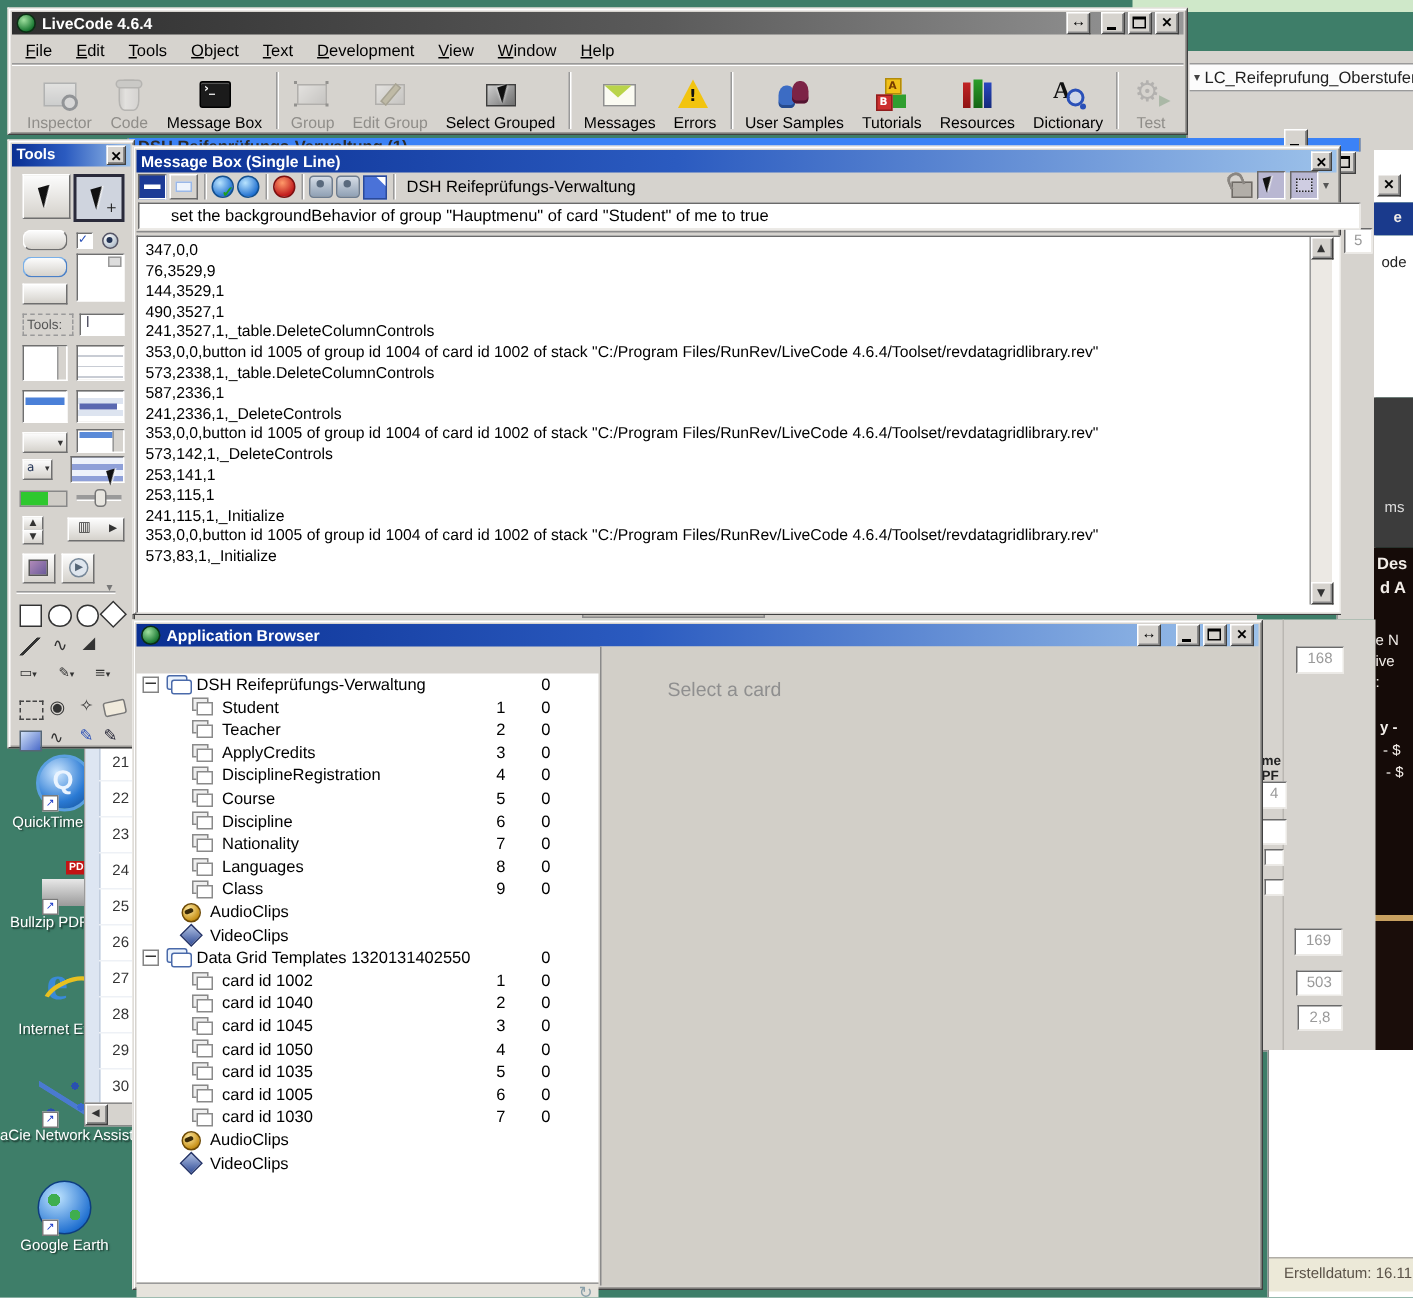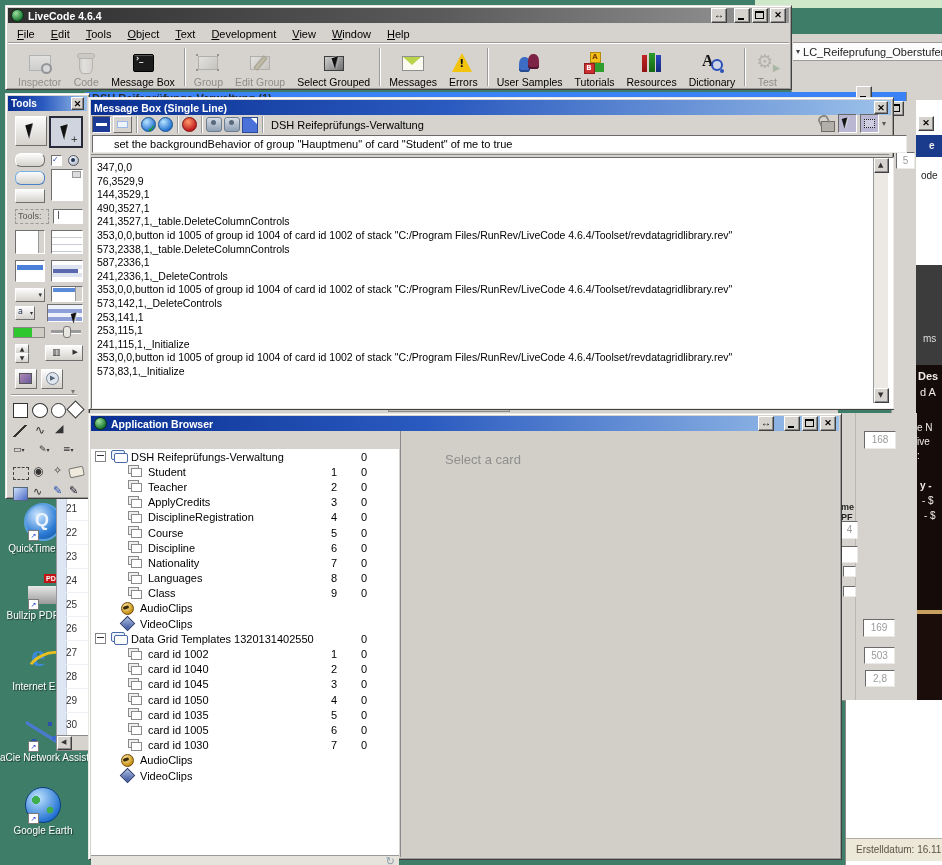--- a/index.html
+++ b/index.html
@@ -119,21 +119,21 @@
   .dicon::after{content:"\2197";position:absolute;left:2px;bottom:-2px;width:9px;height:9px;background:#fff;border:1px solid #7a7a7a;font-size:7px;line-height:9px;color:#1a3ac8}
   .dlabel{color:#fff;font-size:10px;margin-top:2px;text-shadow:1px 1px 1px #1c3a30;white-space:nowrap}
   [data-name="quicktime-icon"]{border-radius:50%;background:radial-gradient(circle at 35% 30%,#cfe8ff,#2a7ad4 60%,#114a8f);border:2px solid #5aa0e0}
   [data-name="quicktime-icon"]::before{content:"Q";position:absolute;left:9px;top:5px;font-size:18px;font-weight:bold;color:#eaf4ff}
   [data-name="bullzip-icon"]{background:linear-gradient(#e8e8e8,#9a9a9a) no-repeat 2px 12px/30px 18px;border-radius:3px}
   [data-name="bullzip-icon"]::before{content:"PDF";position:absolute;right:-2px;top:0;background:#c21414;color:#fff;font-size:7px;font-weight:bold;padding:1px 2px}
   [data-name="internet-explorer-icon"]::before{content:"e";position:absolute;left:5px;top:-8px;font-size:32px;font-weight:bold;color:#3a8ad8;font-family:"Liberation Serif",serif}
   [data-name="internet-explorer-icon"]::after{content:"";left:1px;top:8px;width:32px;height:14px;border:3px solid #e8c020;border-bottom-color:transparent;border-left-color:transparent;border-radius:50%;transform:rotate(-25deg);position:absolute;background:none;line-height:0}
   [data-name="lacie-icon"]{background:radial-gradient(circle 5px at 8px 26px,#2a50b0 60%,transparent 61%),radial-gradient(circle 4px at 24px 8px,#2a50b0 60%,transparent 61%),radial-gradient(circle 4px at 28px 22px,#3a6ad0 60%,transparent 61%),linear-gradient(32deg,transparent 46%,#4a7ad0 47%,#4a7ad0 53%,transparent 54%)}
   [data-name="google-earth-icon"]{border-radius:50%;background:radial-gradient(circle 6px at 10px 12px,#3fae4f 70%,transparent 71%),radial-gradient(circle 5px at 24px 22px,#3fae4f 70%,transparent 71%),radial-gradient(circle at 35% 30%,#bfe4ff,#1f6fd0 75%,#0d3d80);border:1px solid #0d3d80}
-  .numrow{height:23px;line-height:23px;text-align:left;padding-right:3px;font-size:10px;color:#333;border-bottom:1px solid #eef1f6}
+  .numrow{height:23px;line-height:23px;text-align:right;padding-right:3px;font-size:10px;color:#333;border-bottom:1px solid #eef1f6}
   .fragfield{position:absolute;background:#fff;border:1px solid;border-color:#6a6a6a #eceae6 #eceae6 #6a6a6a;color:#9a9a9a;font-size:10px;text-align:center}
   .darktxt{position:absolute;color:#f2ede8;font-size:10px;white-space:nowrap;font-family:"Liberation Sans",sans-serif}
 </style>
 </head>
 <body>
 
 <div id="screen" data-name="desktop">
 
   <div class="abs" data-name="background-window-sliver" style="left:755px;top:0;width:187px;height:8px;background:#cfe8c9"></div>
 
@@ -215,21 +215,21 @@
       <span class="darktxt" data-name="browser-fragment" style="left:13px;top:5px;font-weight:bold">e</span>
     </div>
     <div class="abs" style="left:0;top:57px;width:26px;height:108px;background:#fff">
       <span class="darktxt" data-name="browser-fragment" style="left:5px;top:13px;color:#222">ode</span>
     </div>
     <div class="abs" style="left:0;top:165px;width:26px;height:100px;background:#3c3c3c">
       <span class="darktxt" data-name="browser-fragment" style="left:7px;top:68px;color:#ddd">ms</span>
     </div>
     <div class="abs" style="left:0;top:265px;width:26px;height:245px;background:#150b08">
       <span class="darktxt" data-name="browser-fragment" style="left:2px;top:5px;font-weight:bold;font-size:11px">Des</span>
-      <span class="darktxt" data-name="browser-fragment" style="left:4px;top:21px;font-weight:normal;font-size:11px">d A</span>
+      <span class="darktxt" data-name="browser-fragment" style="left:4px;top:21px;font-weight:bold;font-size:11px">d A</span>
       <span class="darktxt" data-name="browser-fragment" style="left:1px;top:57px">e N</span>
       <span class="darktxt" data-name="browser-fragment" style="left:1px;top:71px">ive</span>
       <span class="darktxt" data-name="browser-fragment" style="left:1px;top:85px">:</span>
       <span class="darktxt" data-name="browser-fragment" style="left:4px;top:115px;font-weight:bold">y -</span>
       <span class="darktxt" data-name="browser-fragment" style="left:6px;top:130px">- $</span>
       <span class="darktxt" data-name="browser-fragment" style="left:8px;top:145px">- $</span>
     </div>
     <div class="abs" style="left:0;top:510px;width:26px;height:4px;background:#c8a060"></div>
     <div class="abs" style="left:0;top:514px;width:26px;height:86px;background:#1a0d0a"></div>
   </div>

